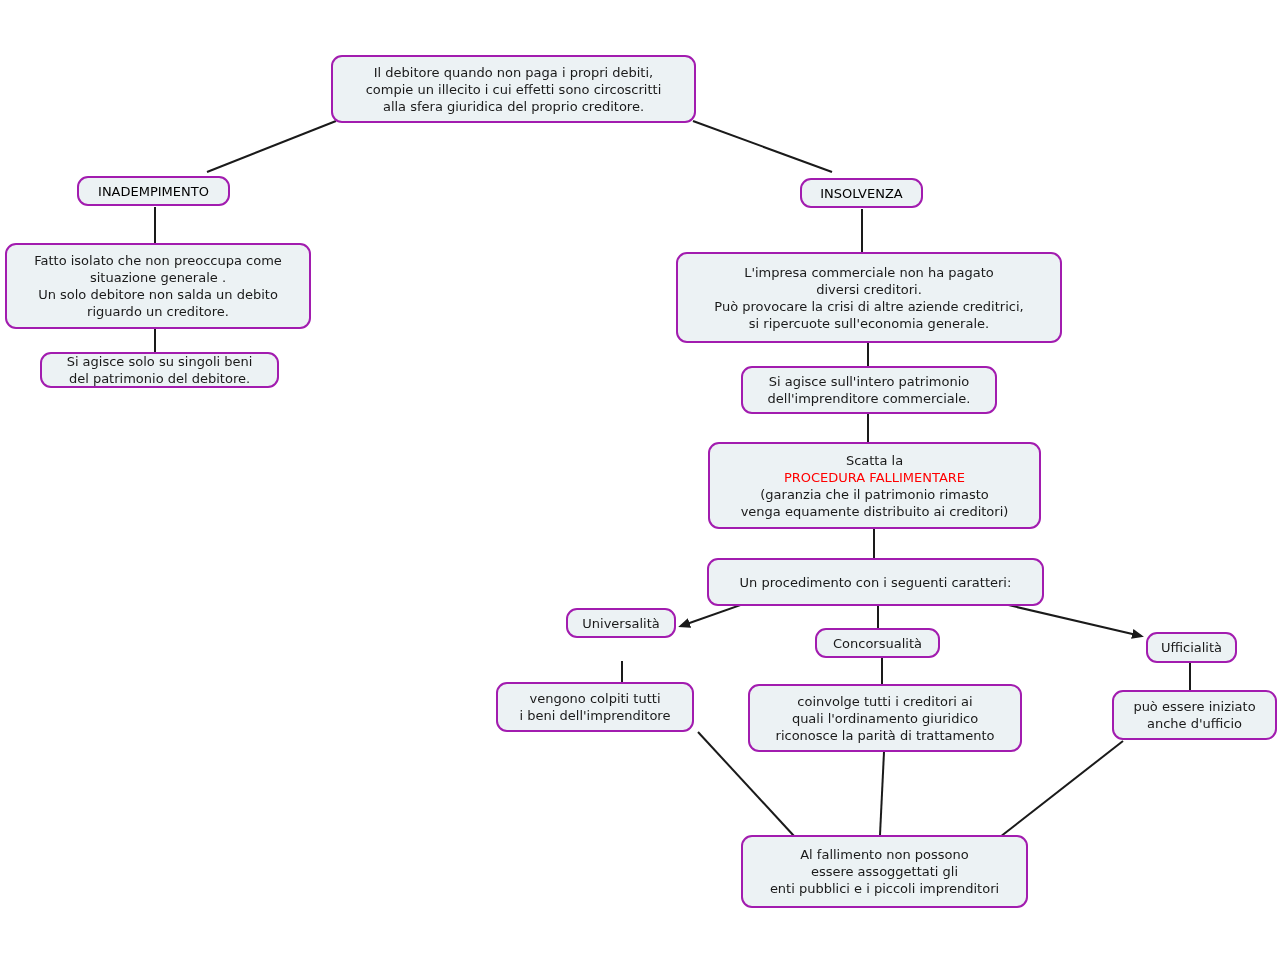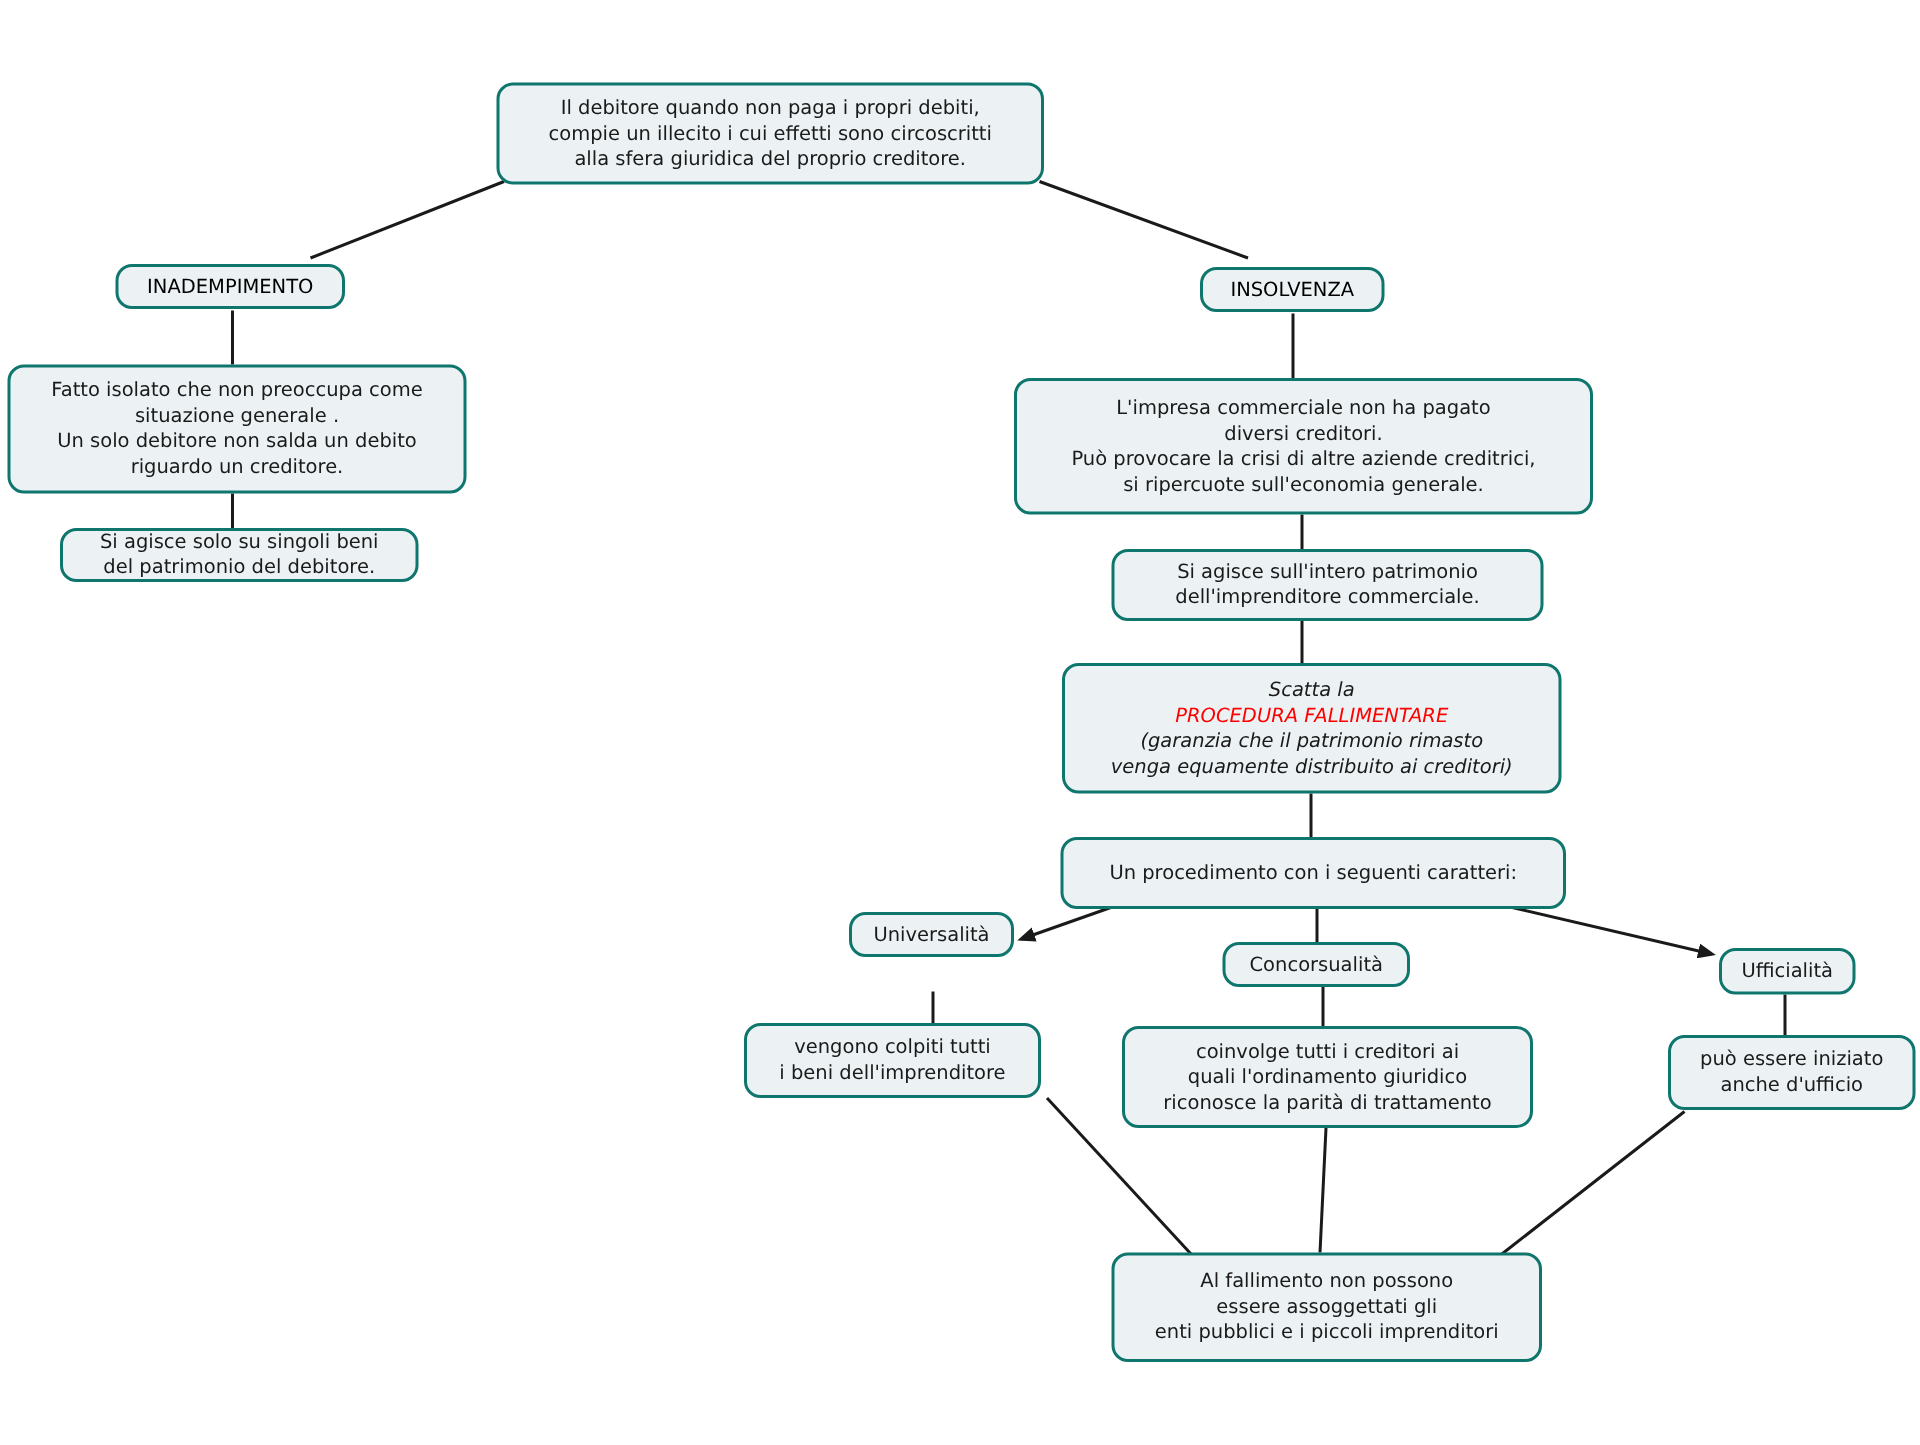--- a/index.html
+++ b/index.html
@@ -19,21 +19,21 @@
     position: absolute;
     left: 0; top: 0;
     width: 1280px;
     height: 963px;
     z-index: 1;
   }
   .node {
     position: absolute;
     box-sizing: border-box;
     background: #ecf2f4;
-    border: 2px solid #0f766e;
+    border: 2px solid #a21caf;
     border-radius: 11px;
     display: flex;
     flex-direction: column;
     align-items: center;
     justify-content: center;
     text-align: center;
     font-size: 13px;
     line-height: 17px;
     color: #1a1a1a;
     white-space: pre-line;
@@ -88,24 +88,24 @@
 riguardo un creditore.</div>
 
   <div class="node" style="left:40px; top:352px; width:239px; height:36px;">Si agisce solo su singoli beni
 del patrimonio del debitore.</div>
 
   <div class="node" style="left:676px; top:252px; width:386px; height:91px;">L'impresa commerciale non ha pagato
 diversi creditori.
 Può provocare la crisi di altre aziende creditrici,
 si ripercuote sull'economia generale.</div>
 
-  <div class="node" style="left:741px; top:366px; width:288px; height:48px;">Si agisce sull'intero patrimonio
+  <div class="node" style="left:741px; top:366px; width:256px; height:48px;">Si agisce sull'intero patrimonio
 dell'imprenditore commerciale.</div>
 
-  <div class="node" style="left:708px; top:442px; width:333px; height:87px;font-style:italic;">
+  <div class="node" style="left:708px; top:442px; width:333px; height:87px;">
     <span>Scatta la</span>
     <span class="red">PROCEDURA FALLIMENTARE</span>
     <span>(garanzia che il patrimonio rimasto
 venga equamente distribuito ai creditori)</span>
   </div>
 
   <div class="node" style="left:707px; top:558px; width:337px; height:48px;">Un procedimento con i seguenti caratteri:</div>
 
   <div class="node" style="left:566px; top:608px; width:110px; height:30px;">Universalità</div>
 

